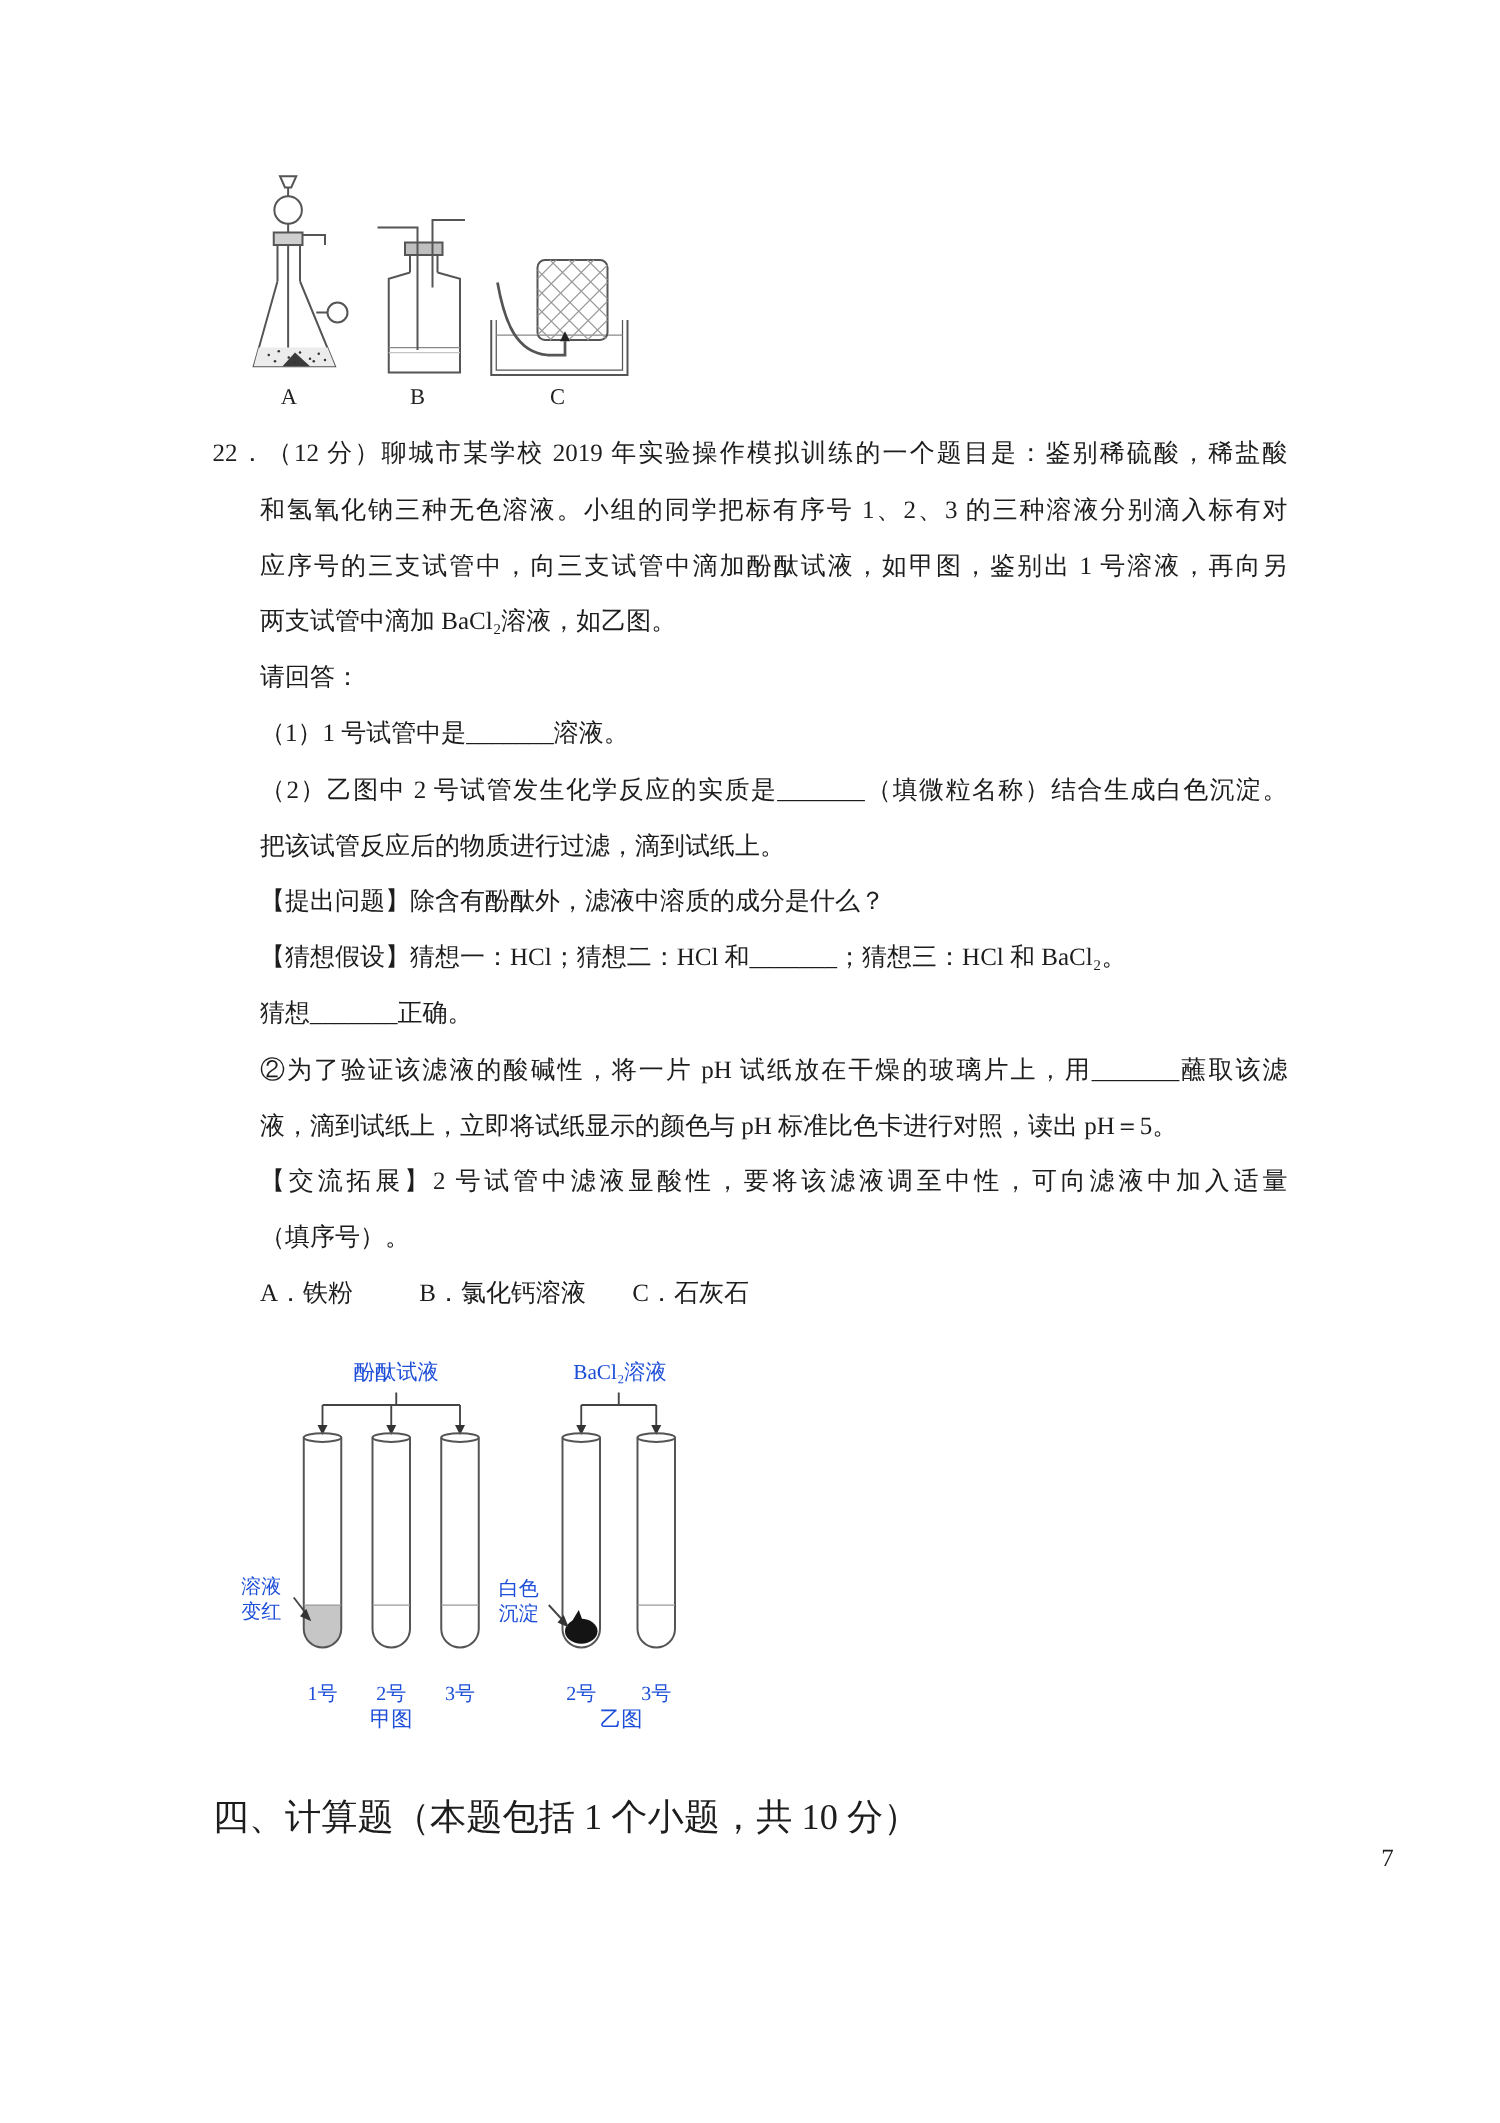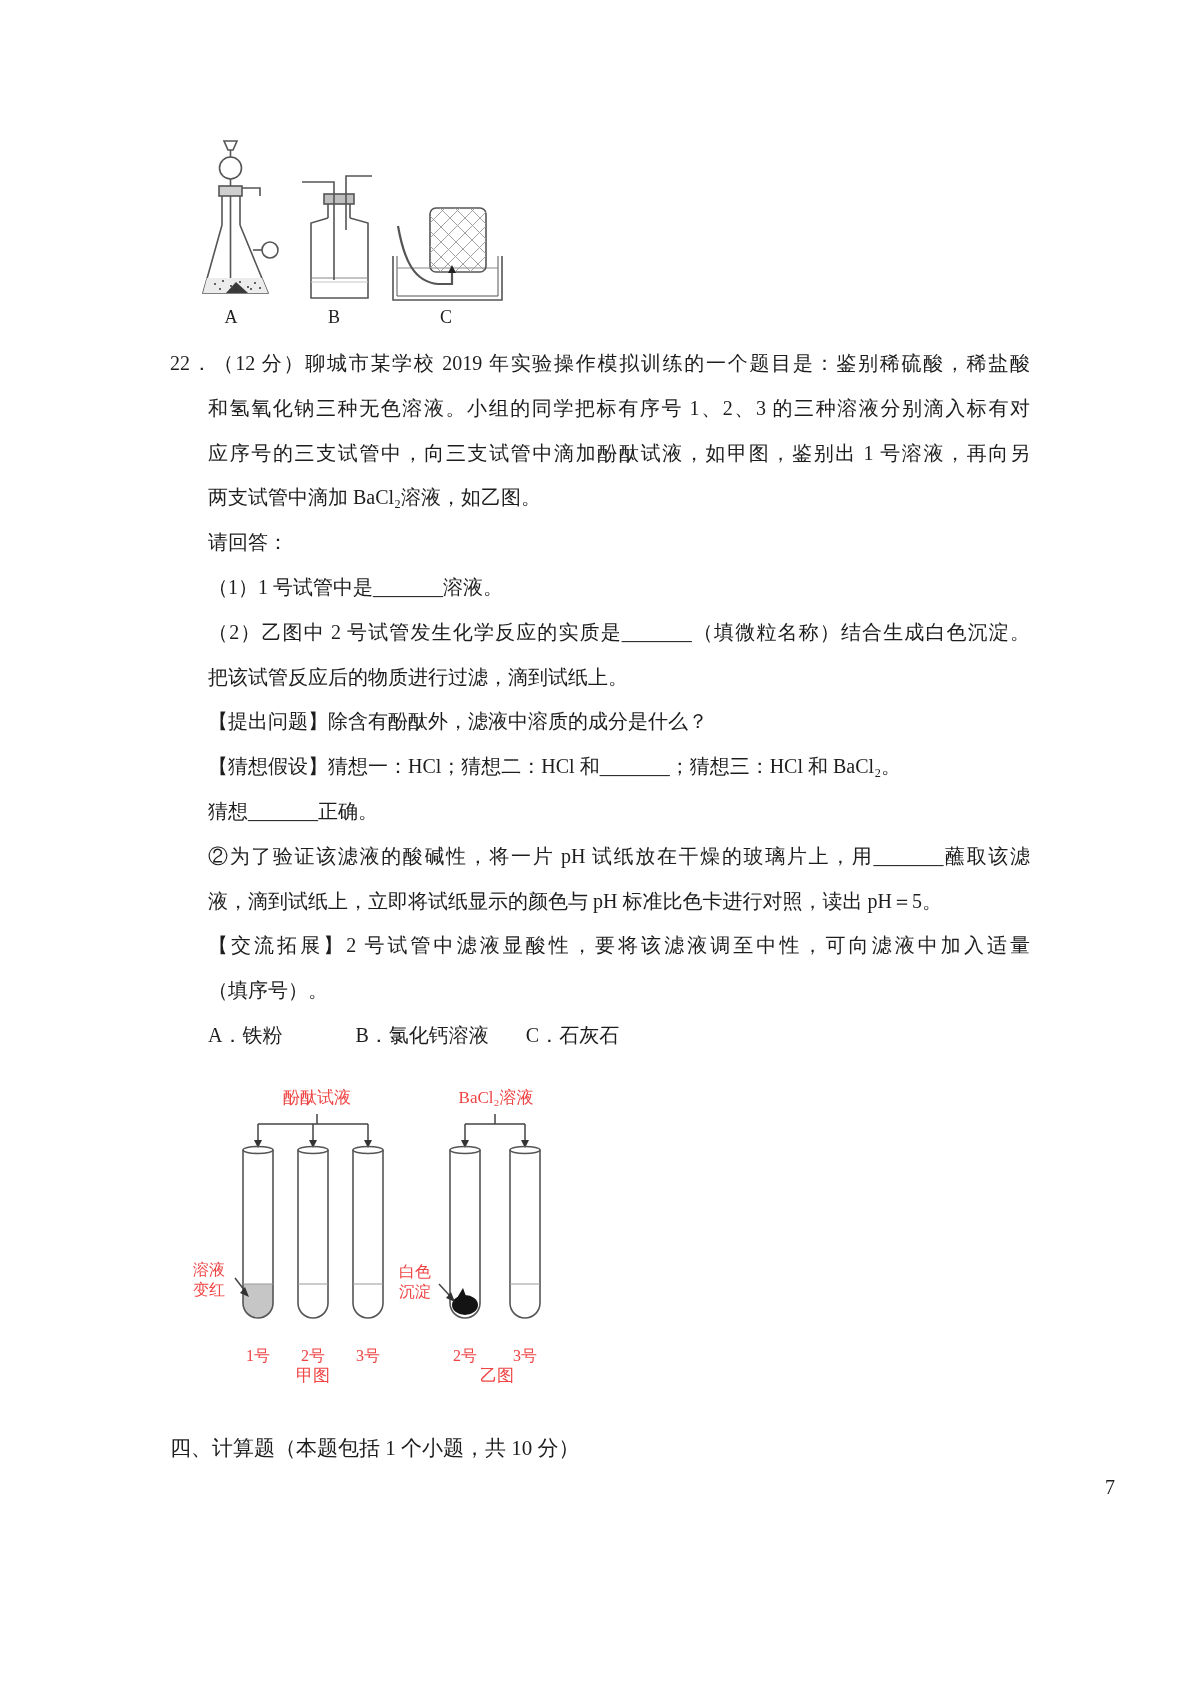--- a/index.html
+++ b/index.html
@@ -21,49 +21,49 @@
   }
   .tl {
     height:44.8px; line-height:44.8px;
     white-space:normal;
     overflow:visible;
   }
   .just { text-align:justify; text-align-last:justify; }
   .hang { margin-left:-38px; }
 
   .optline span { display:inline-block; }
-  .opt-a { margin-right:68px; }
+  .opt-a { margin-right:48px; }
   .opt-b { margin-right:32px; }
 
   
   .figure1 {
     position:absolute; left:190px; top:130px;
     width:320px; height:200px;
   }
   .figure2 {
     position:absolute; left:195px; top:1088px;
     width:420px; height:310px;
   }
   .figure2 svg { position:absolute; left:0; top:0; }
   .f2-label {
     position:absolute;
-    font-size:17px; color:#ef4444;
+    font-size:17px; color:#1d4ed8;
     text-align:center;
   }
   .f2-small { font-size:16px; line-height:20px; }
   .f2-reagent-left  { left:82px;  top:-2px; width:80px; }
   .f2-reagent-right { left:256px; top:-2px; width:90px; }
   .f2-note-red   { left:-2px;  top:172px; width:44px; text-align:left; }
   .f2-note-white { left:204px; top:174px; width:42px; text-align:left; }
   .f2-tube-lab { top:258px; width:40px; }
   .f2-cap { top:276px; width:60px;font-family:Liberation Mono, monospace; }
 
   .section-heading {
     position:absolute; left:170px; top:1434px;
-    font-size:21px;
+    font-size:29px;
   }
   .page-number {
     position:absolute; left:1090px; top:1476px;
     width:40px; text-align:center; font-size:20px;
   }
 
   svg { display:block; }
   svg text { font-family:"Liberation Serif","DejaVu Serif",serif; fill:#222; }
 </style>
 </head>

